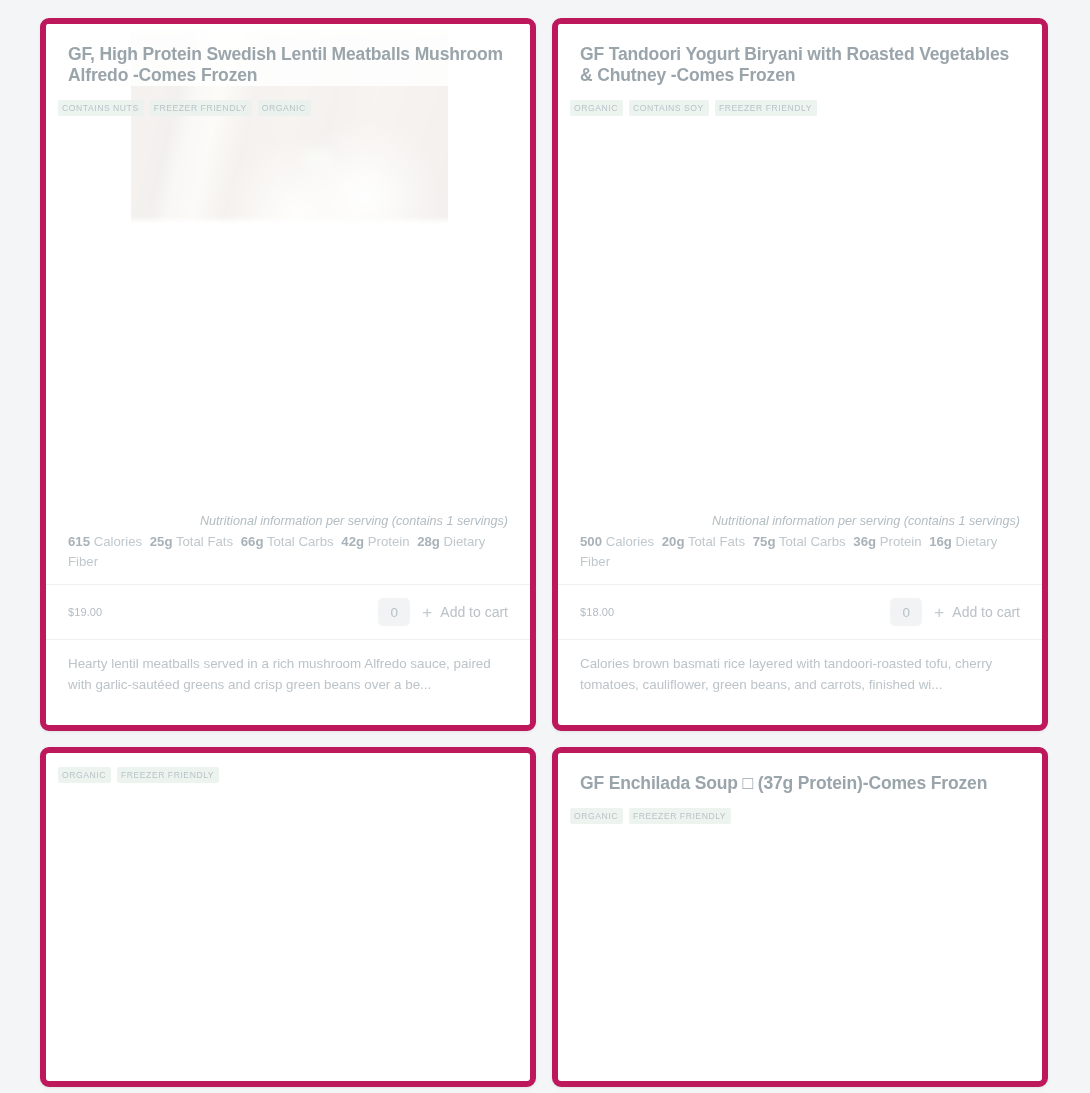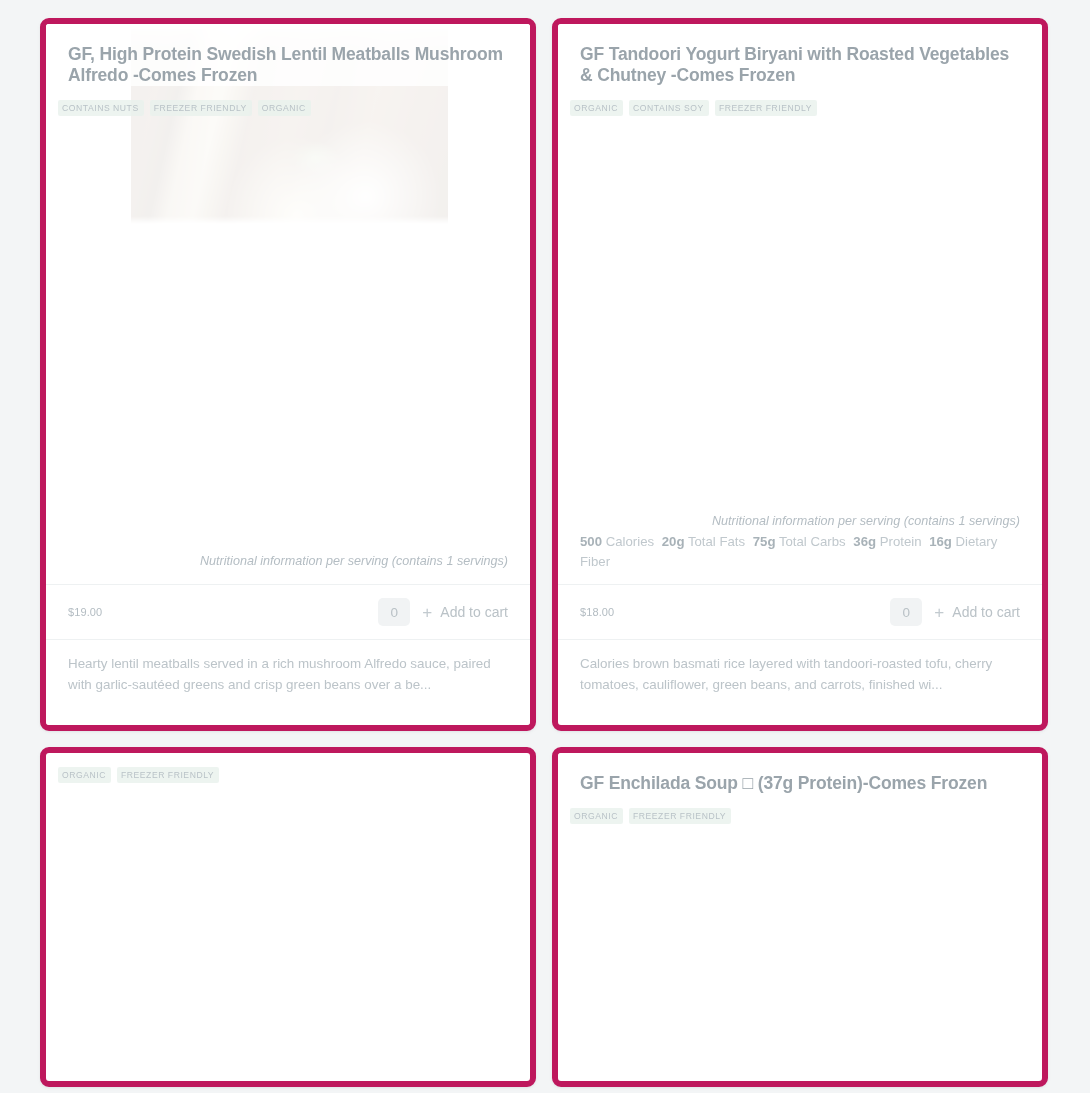--- a/index.html
+++ b/index.html
@@ -212,20 +212,32 @@
         <div class="product-title">GF, High Protein Swedish Lentil Meatballs Mushroom Alfredo -Comes Frozen</div>
       </div>
       <div class="tag-row">
         <span class="tag">CONTAINS NUTS</span>
         <span class="tag">FREEZER FRIENDLY</span>
         <span class="tag">ORGANIC</span>
       </div>
       <div class="spacer"></div>
       <div class="nutrition">
         <div class="nutrition-head">Nutritional information per serving (contains 1 servings)</div>
+        <div class="nutrition-facts">
+          <span class="val">615</span>
+          <span class="lbl">Calories</span>
+          <span class="val">25g</span>
+          <span class="lbl">Total Fats</span>
+          <span class="val">66g</span>
+          <span class="lbl">Total Carbs</span>
+          <span class="val">42g</span>
+          <span class="lbl">Protein</span>
+          <span class="val">28g</span>
+          <span class="lbl">Dietary Fiber</span>
+        </div>
       </div>
       <div class="price-row">
         <span class="price">$19.00</span>
         <div class="cart-controls">
           <div class="qty-box">0</div>
           <button class="add-to-cart">
             <span class="plus-icon">+</span>
             <span>Add to cart</span>
           </button>
         </div>

